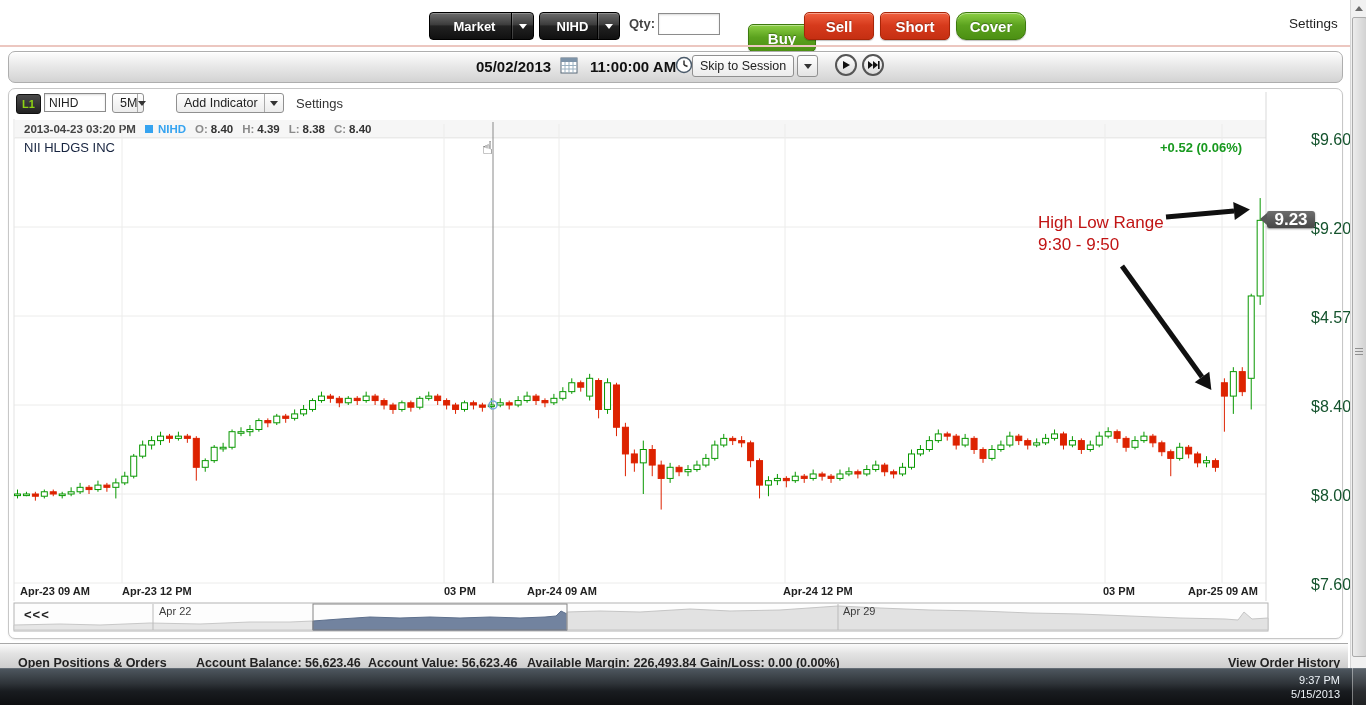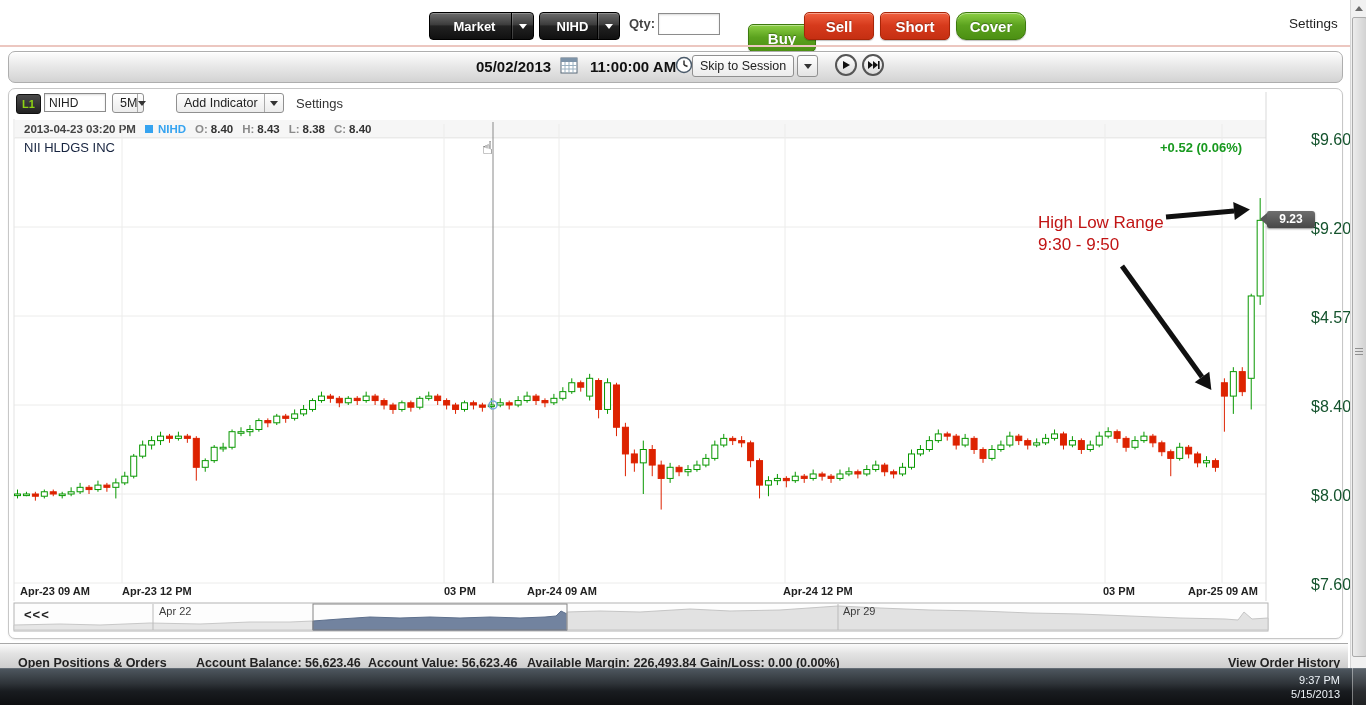--- a/index.html
+++ b/index.html
@@ -58,21 +58,21 @@
   .company{position:absolute;left:24px;top:140px;font-size:13px;color:#16233f;z-index:6;}
   .change{position:absolute;left:1160px;top:140px;font-size:13px;font-weight:bold;color:#18991f;z-index:6;}
   #overlay{position:absolute;left:0;top:0;z-index:5;pointer-events:none;}
   #labels{position:absolute;left:0;top:0;width:0;height:0;z-index:6;}
   .plbl{position:absolute;white-space:nowrap;}
   .ylbl{font-size:16px;color:#14532d;margin-left:39px;}
   .xlbl{font-size:11px;font-weight:bold;color:#222;}
   .navlbl{font-size:11px;color:#3c3c3c;}
   .navback{position:absolute;left:24px;top:607px;font-size:13px;font-weight:bold;color:#222;letter-spacing:1px;z-index:6;cursor:pointer;}
   .pricetag{position:absolute;left:1267px;top:211px;width:48px;height:17px;background:linear-gradient(#6e6e6e,#474747);
-            border-radius:2px 3px 3px 2px;color:#fff;font-size:12px;font-weight:bold;text-align:center;line-height:17px;
+            border-radius:2px 3px 3px 2px;color:#fff;font-size:17px;font-weight:bold;text-align:center;line-height:17px;
             box-shadow:0 1px 2px rgba(0,0,0,.45);z-index:8;}
   .pricetag::before{content:"";position:absolute;left:-7px;top:2px;border-top:6.5px solid transparent;
             border-bottom:6.5px solid transparent;border-right:7px solid #585858;}
   .annot{position:absolute;left:1038px;top:212px;font-size:17px;line-height:22px;color:#c11414;z-index:8;}
   .cursor{position:absolute;left:482px;top:137px;font-size:18px;color:#2a2a2a;z-index:9;
           font-family:"DejaVu Sans",sans-serif;text-shadow:0 0 2px #fff;}
   
   .accountbar{position:absolute;left:0;top:643px;width:1348px;height:25px;border-top:1px solid #a8a8a8;
               background:linear-gradient(#fbfbfb,#e2e2e2 40%,#cccccc);z-index:2;}
   .acc{position:absolute;top:12px;font-size:12.5px;font-weight:bold;color:#222;white-space:nowrap;}
@@ -188,21 +188,21 @@
   </div>
   <span class="chartset abs" style="left:296px;top:96px;z-index:4;">Settings</span>
 
   <div class="ohlcbar">
     <span>2013-04-23 03:20 PM</span>
     <span class="sq"></span>
     <span class="sym" style="margin-left:-4px;">NIHD</span>
     <span class="olab">O:</span>
     <span class="oval">8.40</span>
     <span class="olab">H:</span>
-    <span class="oval">8.43</span>
+    <span class="oval">4.39</span>
     <span class="olab">L:</span>
     <span class="oval">8.38</span>
     <span class="olab">C:</span>
     <span class="oval">8.40</span>
   </div>
 
   <div class="company">NII HLDGS INC</div>
   <div class="change">+0.52 (0.06%)</div>
 
   <svg id="overlay" width="1366" height="705" viewBox="0 0 1366 705">

